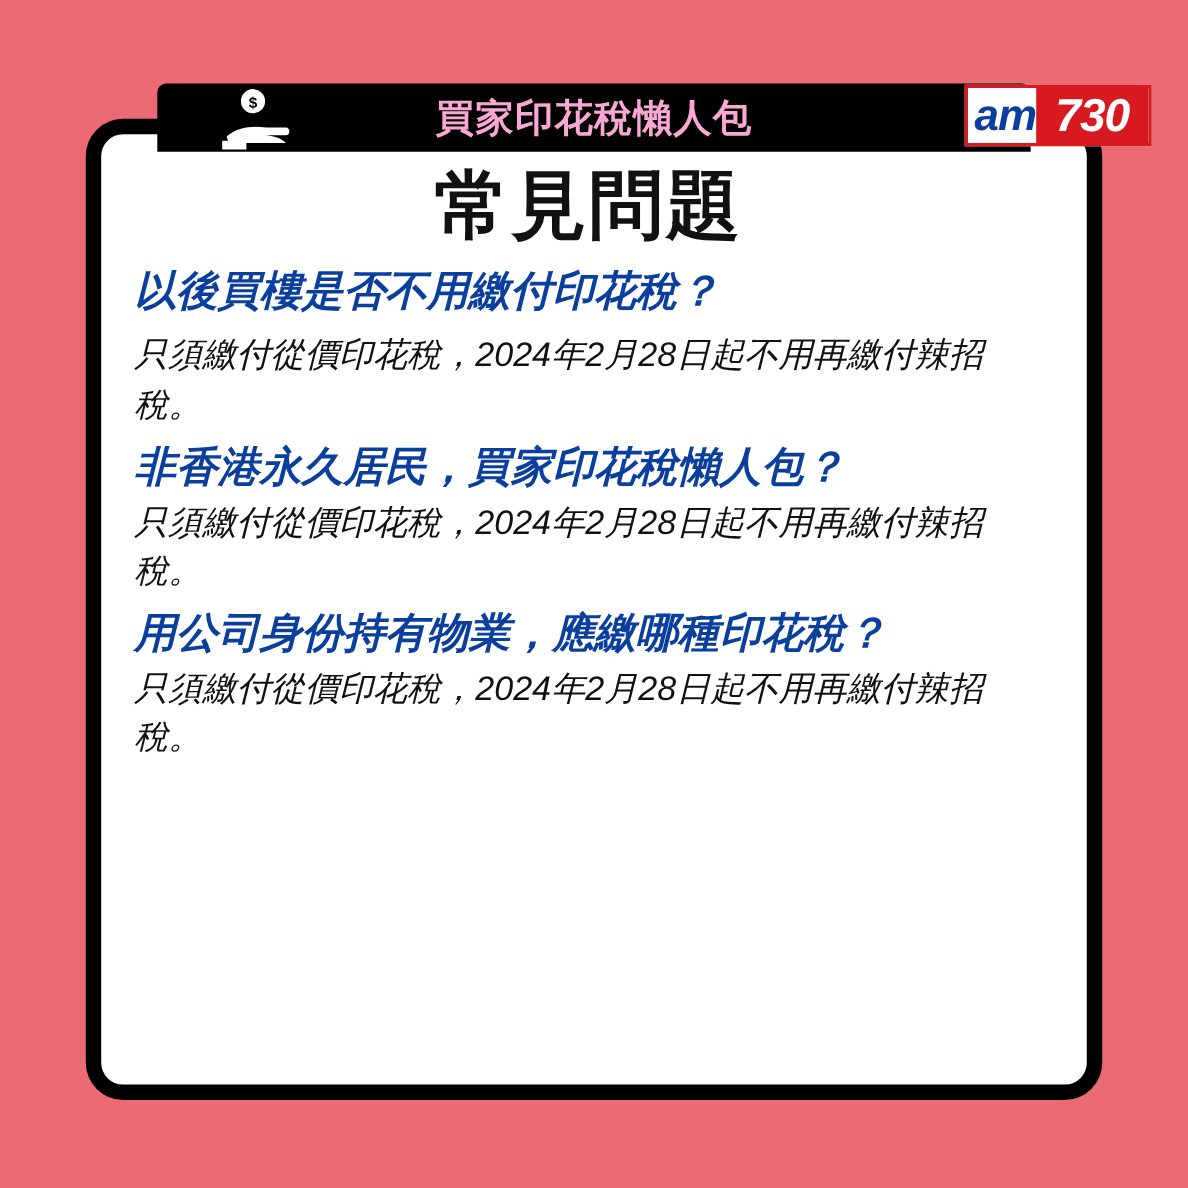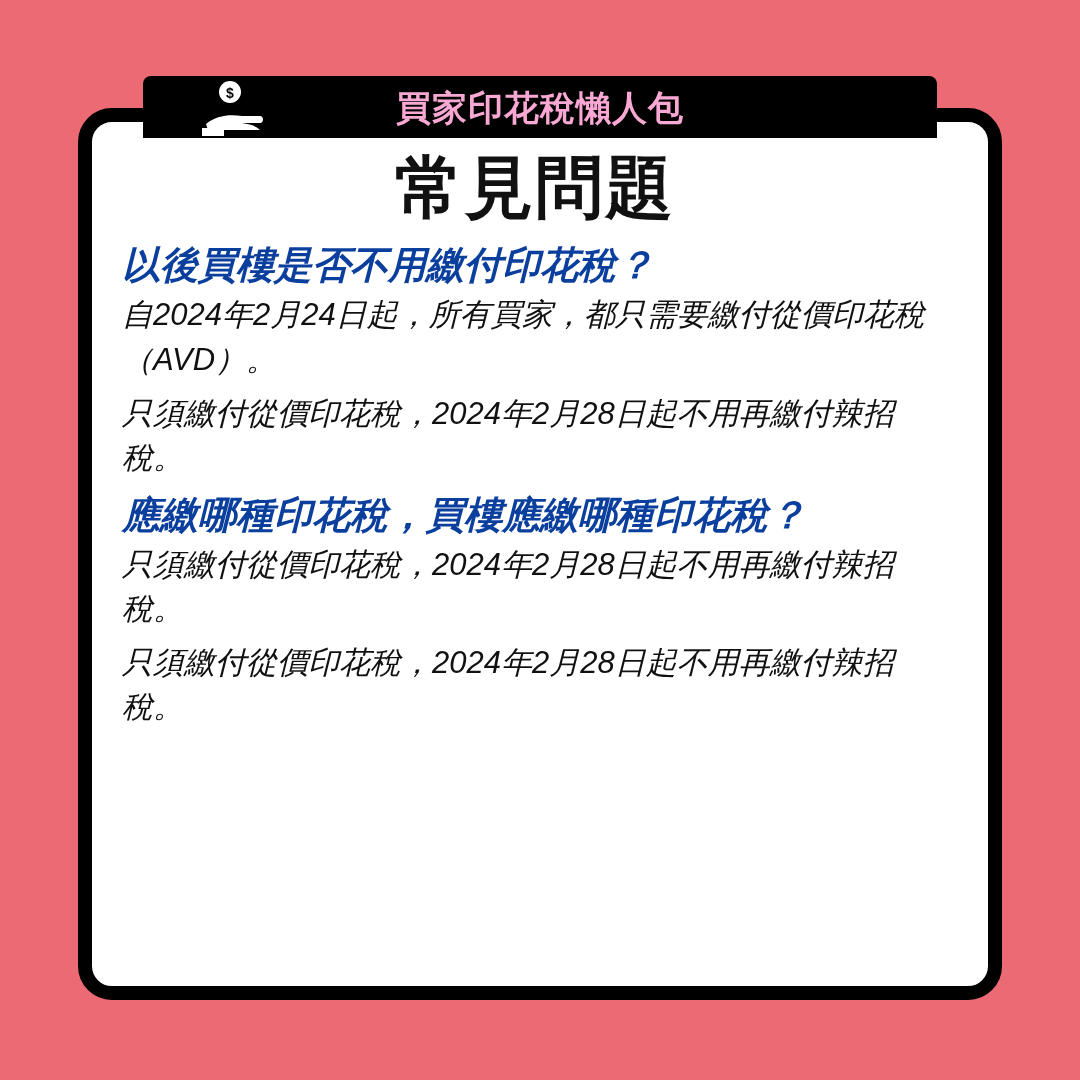--- a/index.html
+++ b/index.html
@@ -153,43 +153,47 @@
 
   <div class="hand-icon">
     <svg viewBox="0 0 72 62" width="72" height="62" xmlns="http://www.w3.org/2000/svg">
       <circle cx="32" cy="14" r="11" fill="#ffffff"></circle>
       <text x="32" y="20" font-size="14" font-family="Liberation Sans, sans-serif" font-weight="bold" fill="#000000" text-anchor="middle">$</text>
       <path d="M8 46 C18 38, 30 36, 44 38 L62 38 C66 38, 66 45, 62 45 L44 45 C52 46, 58 48, 62 52 L10 52 Z" fill="#ffffff"></path>
       <path d="M4 50 L26 50 L26 58 L4 58 Z" fill="#ffffff"></path>
     </svg>
   </div>
 
+  <div class="brand-logo">
+    <span class="brand-am">am</span>
+    <span class="brand-730">730</span>
+  </div>
 
   <div class="card">
     <div class="card-inner">
 
       <div class="main-title">常見問題</div>
 
       <div class="faq-list">
 
         <div class="faq-item">
           <p class="faq-q">以後買樓是否不用繳付印花稅？</p>
-          <p class="faq-a">自2024年2月24日起，所有買家，都只需要繳付從價印花稅（AVD）。</p>
         </div>
 
         <div class="faq-item">
           <p class="faq-a">只須繳付從價印花稅，2024年2月28日起不用再繳付辣招稅。</p>
         </div>
 
         <div class="faq-item">
-          <p class="faq-q">應繳哪種印花稅，買樓應繳哪種印花稅？</p>
+          <p class="faq-q">非香港永久居民，買家印花稅懶人包？</p>
           <p class="faq-a">只須繳付從價印花稅，2024年2月28日起不用再繳付辣招稅。</p>
         </div>
 
         <div class="faq-item">
+          <p class="faq-q">用公司身份持有物業，應繳哪種印花稅？</p>
           <p class="faq-a">只須繳付從價印花稅，2024年2月28日起不用再繳付辣招稅。</p>
         </div>
 
       </div>
     </div>
   </div>
 
 </div>
 
 </body></html>

